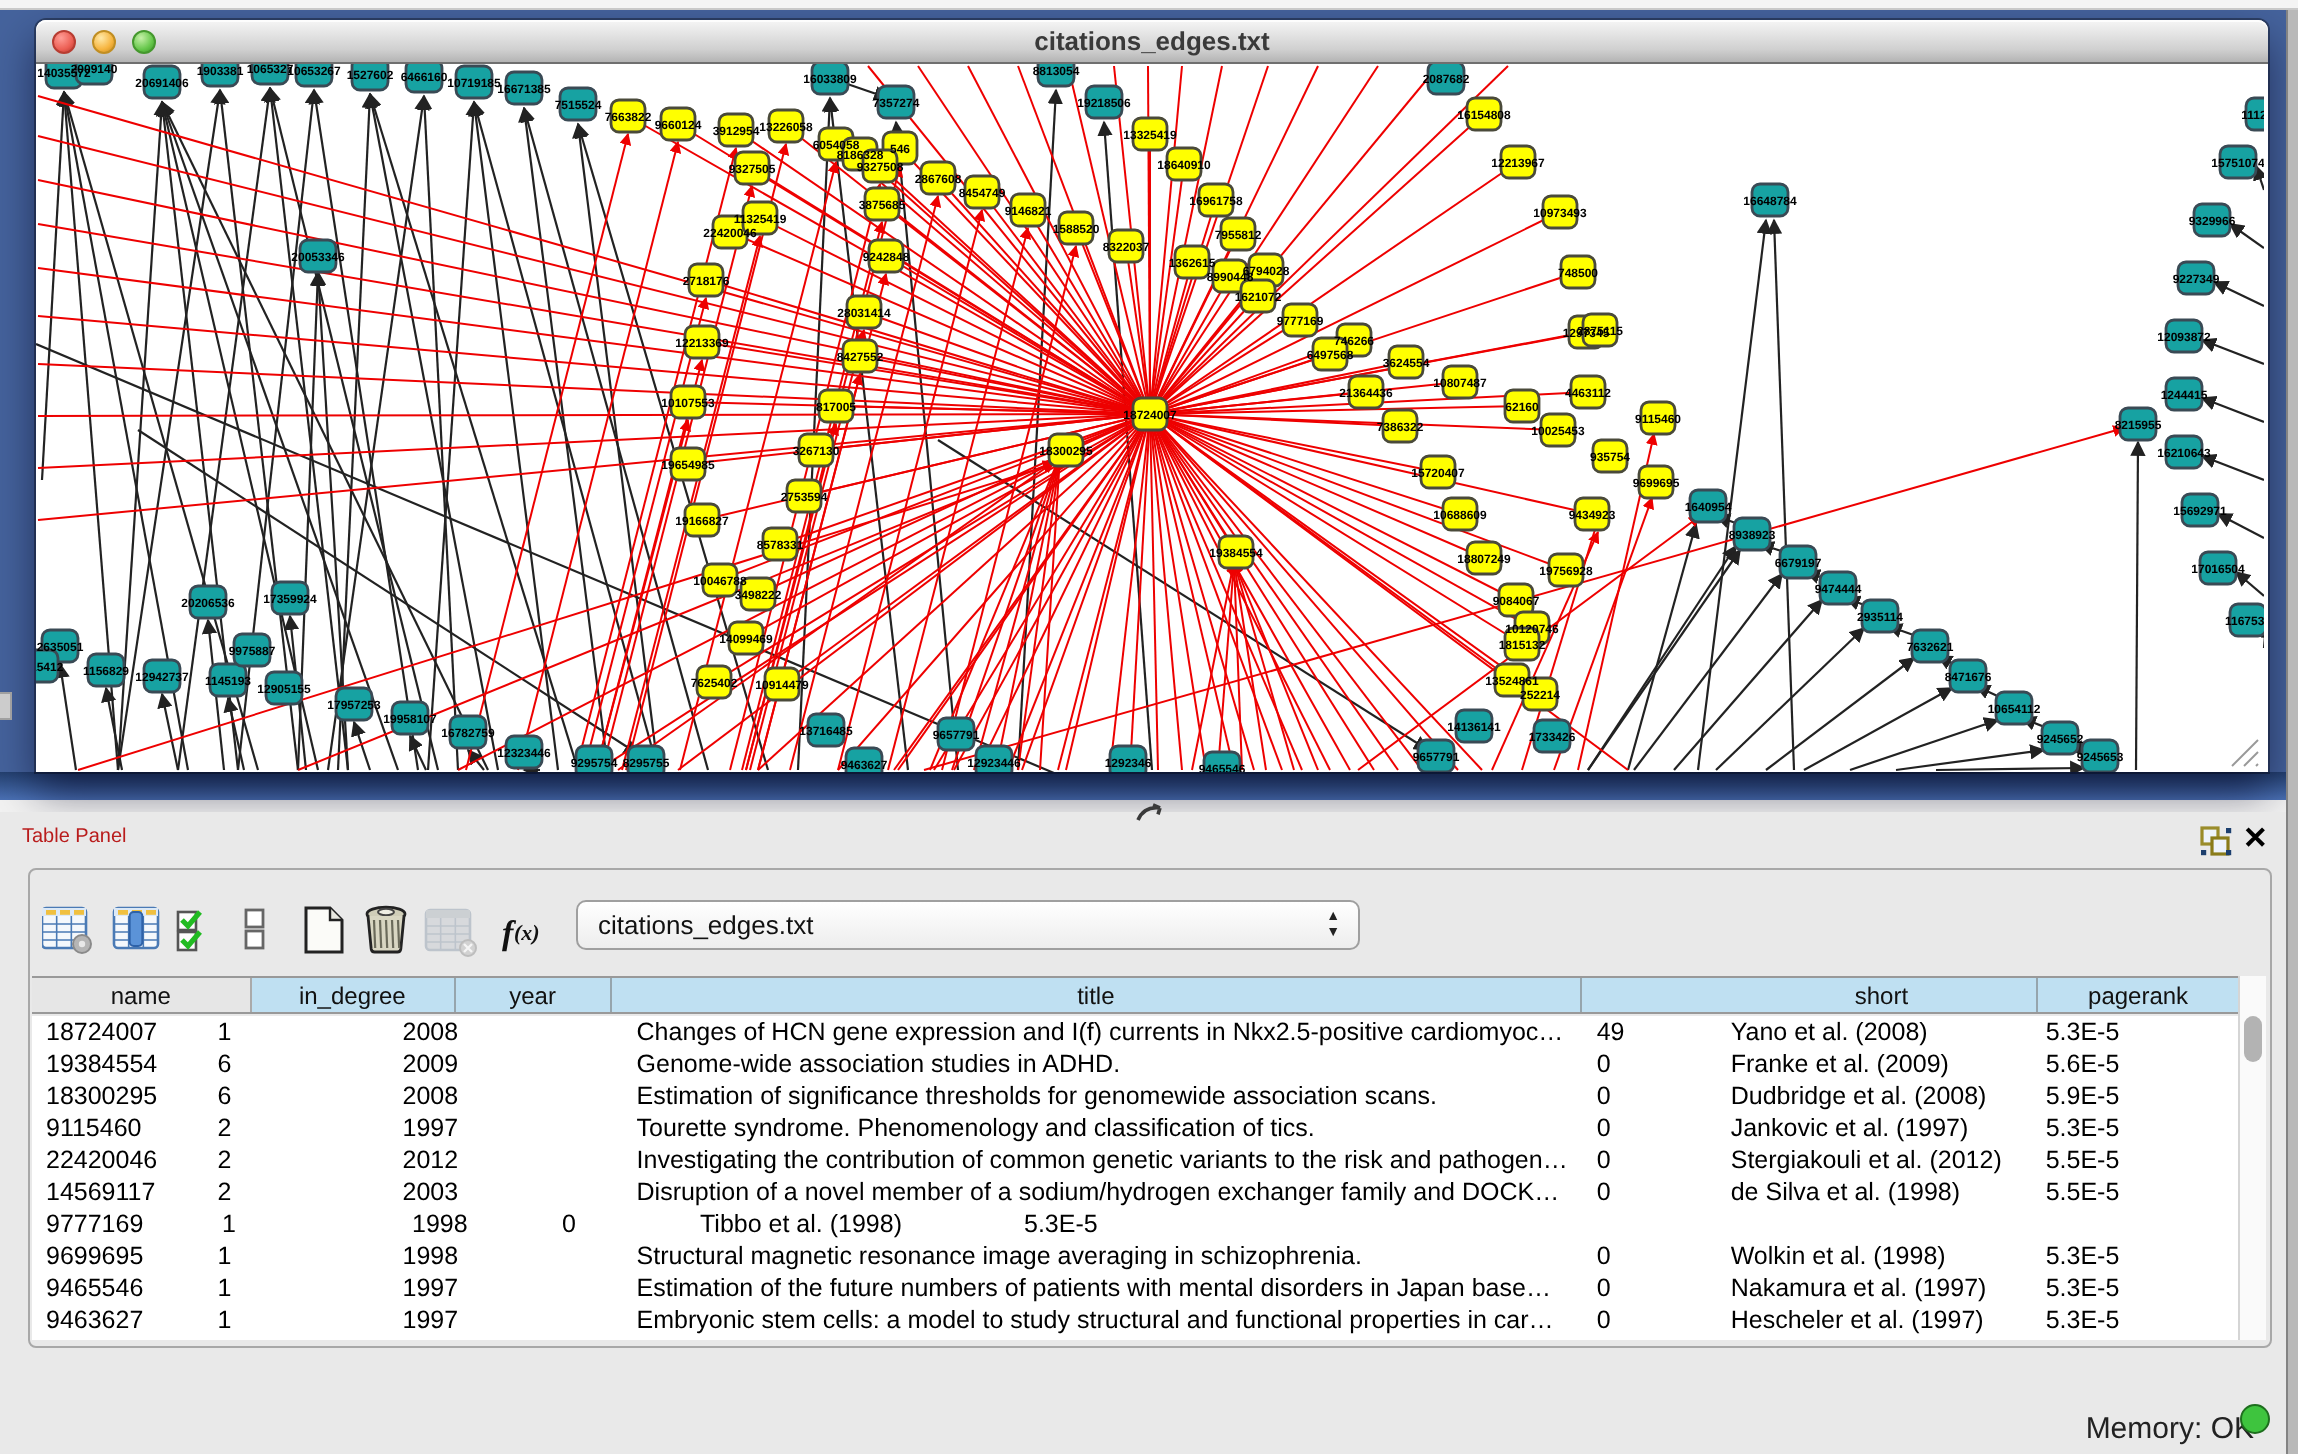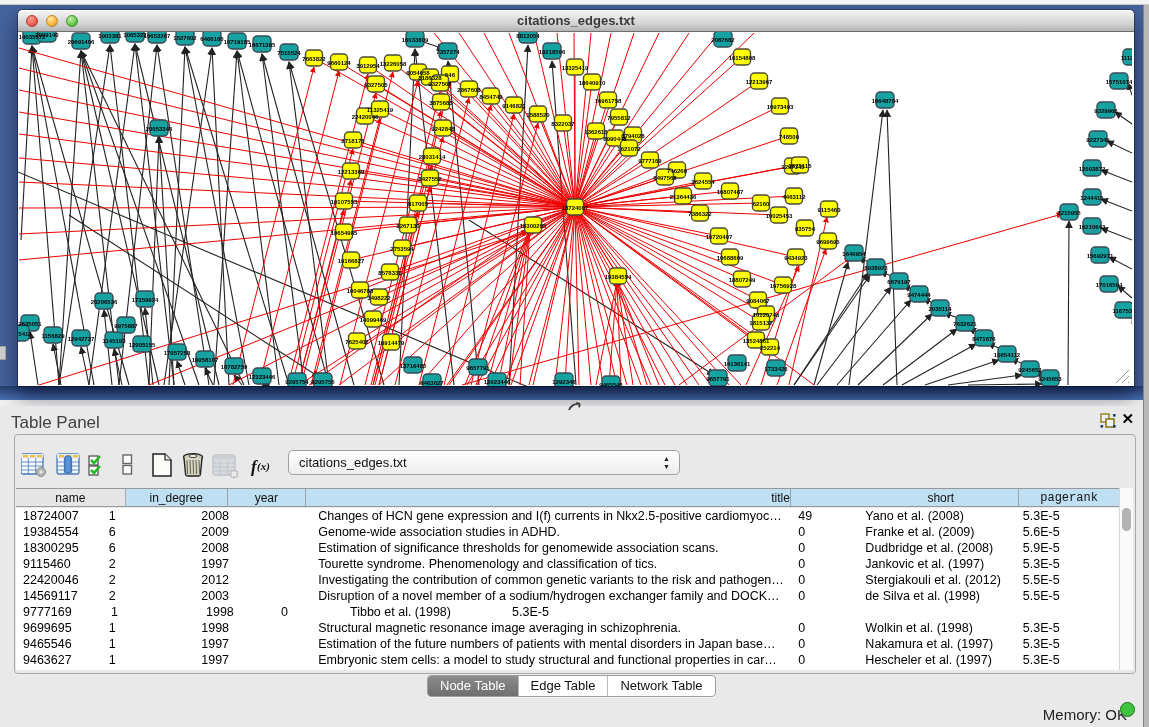--- a/index.html
+++ b/index.html
@@ -13,32 +13,32 @@
 #titlebar { position:absolute; left:0; top:0; width:100%; height:22px; border-radius:5px 5px 0 0;
    background:linear-gradient(#f6f6f6,#d0d0d0 70%,#b4b4b4); border-bottom:1px solid #6f6f6f;
    box-shadow:inset 0 1px 0 rgba(255,255,255,.8); }
 #titlebar .t { text-align:center; font-size:13px; font-weight:700; color:#3a3a3a; line-height:21px; }
 .tl { position:absolute; top:5px; width:12px; height:12px; border-radius:50%; }
 #tl1 { left:8px; background:radial-gradient(circle at 35% 30%, #ff9d96,#ec5f54 60%,#b1342a); border:1px solid #b73d32;}
 #tl2 { left:28px; background:radial-gradient(circle at 35% 30%, #ffe9a8,#f6b43e 60%,#c2871d); border:1px solid #c08e23;}
 #tl3 { left:48px; background:radial-gradient(circle at 35% 30%, #c5f0a8,#66c74b 60%,#3a9427); border:1px solid #45982e;}
 #tablepanel { position:absolute; left:0; top:406px; width:1143px; height:321px; background:#e9e9e9; }
 #tp_head { position:absolute; left:0; top:0; width:100%; height:28px; }
-#tp_head .t { position:absolute; left:11px; top:7px; font-size:17px; color:#404040; }
+#tp_head .t { position:absolute; left:11px; top:7px; font-size:10px; color:#b91c1c; }
 #inner { position:absolute; left:14px; top:28px; width:1122px; height:240px; background:#e9e9e9;
    border:1px solid #a8a8a8; border-radius:4px; }
 #combo { position:absolute; left:273px; top:15px; width:392px; height:25px; background:linear-gradient(#ffffff,#ededed);
    border:1px solid #9f9f9f; border-radius:5px; font-size:13px; color:#111; line-height:23px; padding-left:10px; }
 #combo .arr { position:absolute; right:9px; top:4px; font-size:7px; color:#222; line-height:8px; text-align:center; }
 #thead { position:absolute; left:1px; top:53px; height:19px; width:1104px; display:flex; font-size:12px; color:#111;
    border-top:1px solid #999; border-bottom:1px solid #999; background:#bfe0f2; }
 #thead .h { border-right:1px solid #96a5ad; text-align:center; line-height:18px; overflow:hidden; white-space:nowrap; }
 #thead .h0 { width:112px; background:#e6e6e6; border-right:1px solid #aaa; }
-#thead .h1 { width:104px; } #thead .h2 { width:80px; } #thead .h3 { width:495px;text-align:right; }
-#thead .h4 { width:74px;margin-top:36px; } #thead .h5 { width:159px; } #thead .h6 { width:103px;font-family:Liberation Mono, monospace; }
+#thead .h1 { width:104px; } #thead .h2 { width:80px; } #thead .h3 { width:495px; }
+#thead .h4 { width:74px;margin-top:36px; } #thead .h5 { width:159px; } #thead .h6 { width:103px; }
 #thead .h7 { flex:1; border-right:none; }
 #tbody { position:absolute; left:1px; top:73px; width:1104px; height:162px; background:#fff; font-size:12.5px; color:#000; }
 .tr { height:16px; display:flex; white-space:nowrap; }
 .c { overflow:hidden; line-height:16px; }
 .c0 { width:88px; padding-left:7px; } .c1 { width:92px; padding-left:7px; }
 .c2 { width:80px; padding-left:10px; } .c3 { width:495px; padding-left:6px;margin-left:43px; }
 .c4 { width:74px; padding-left:5px; } .c5 { width:159px; }
 .c6 { width:103px; padding-left:3px; }
 #vscroll { position:absolute; right:2px; top:53px; width:14px; height:182px; background:#fafafa; border-left:1px solid #d5d5d5; }
 #vthumb { position:absolute; left:2px; top:20px; width:9px; height:23px; border-radius:5px; background:#b3b3b3; }
@@ -775,20 +775,15 @@
           <div class="c c3">Embryonic stem cells: a model to study structural and functional properties in car…</div>
           <div class="c c4">0</div>
           <div class="c c5">Hescheler et al. (1997)</div>
           <div class="c c6">5.3E-5</div>
         </div>
     </div>
     <div id="vscroll">
         <div id="vthumb"></div>
       </div>
   </div>
-  <div id="tabs">
-    <div class="seg sel">Node Table</div>
-      <div class="seg">Edge Table</div>
-      <div class="seg" style="border-right:none">Network Table</div>
-  </div>
   <div id="status">Memory: OK</div>
   <div id="memdot"></div>
 </div>
 <div id="rightstrip"></div>
 </body></html>

